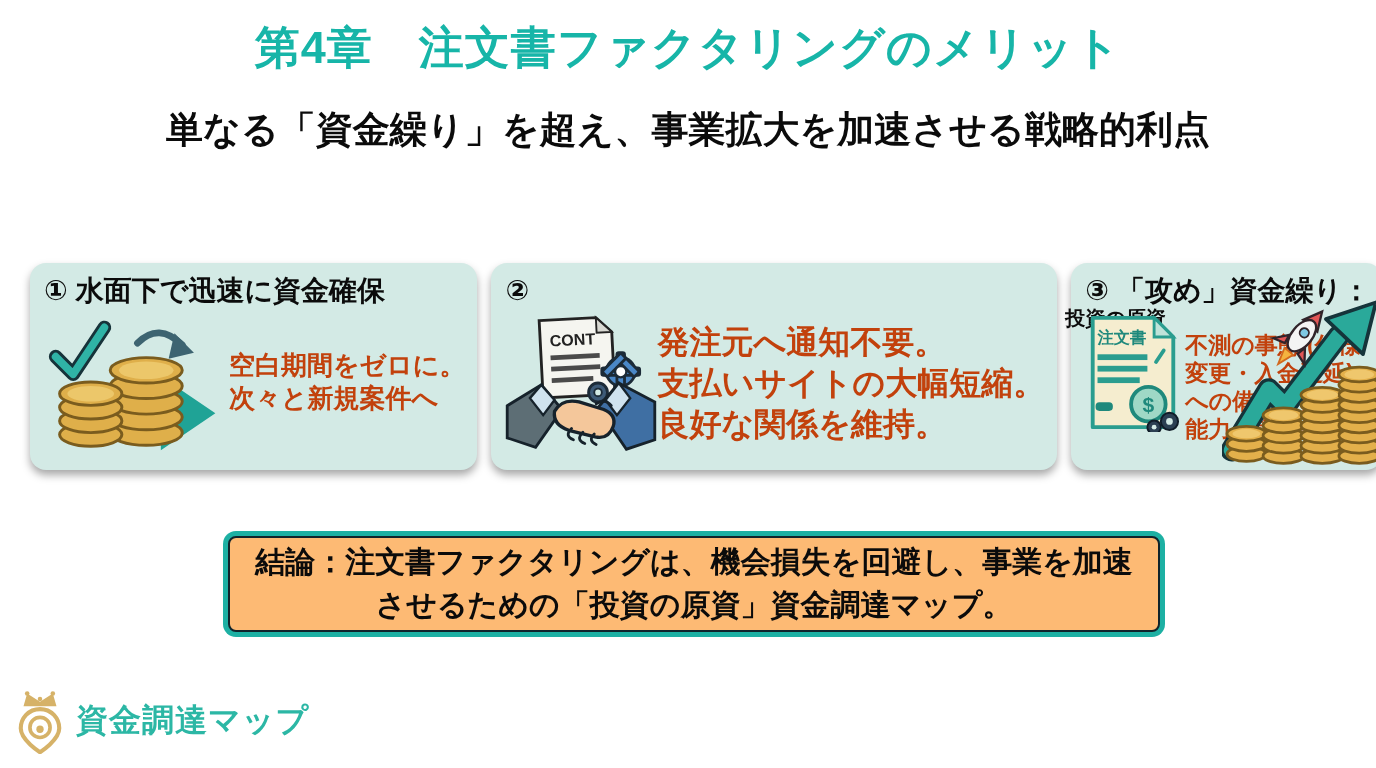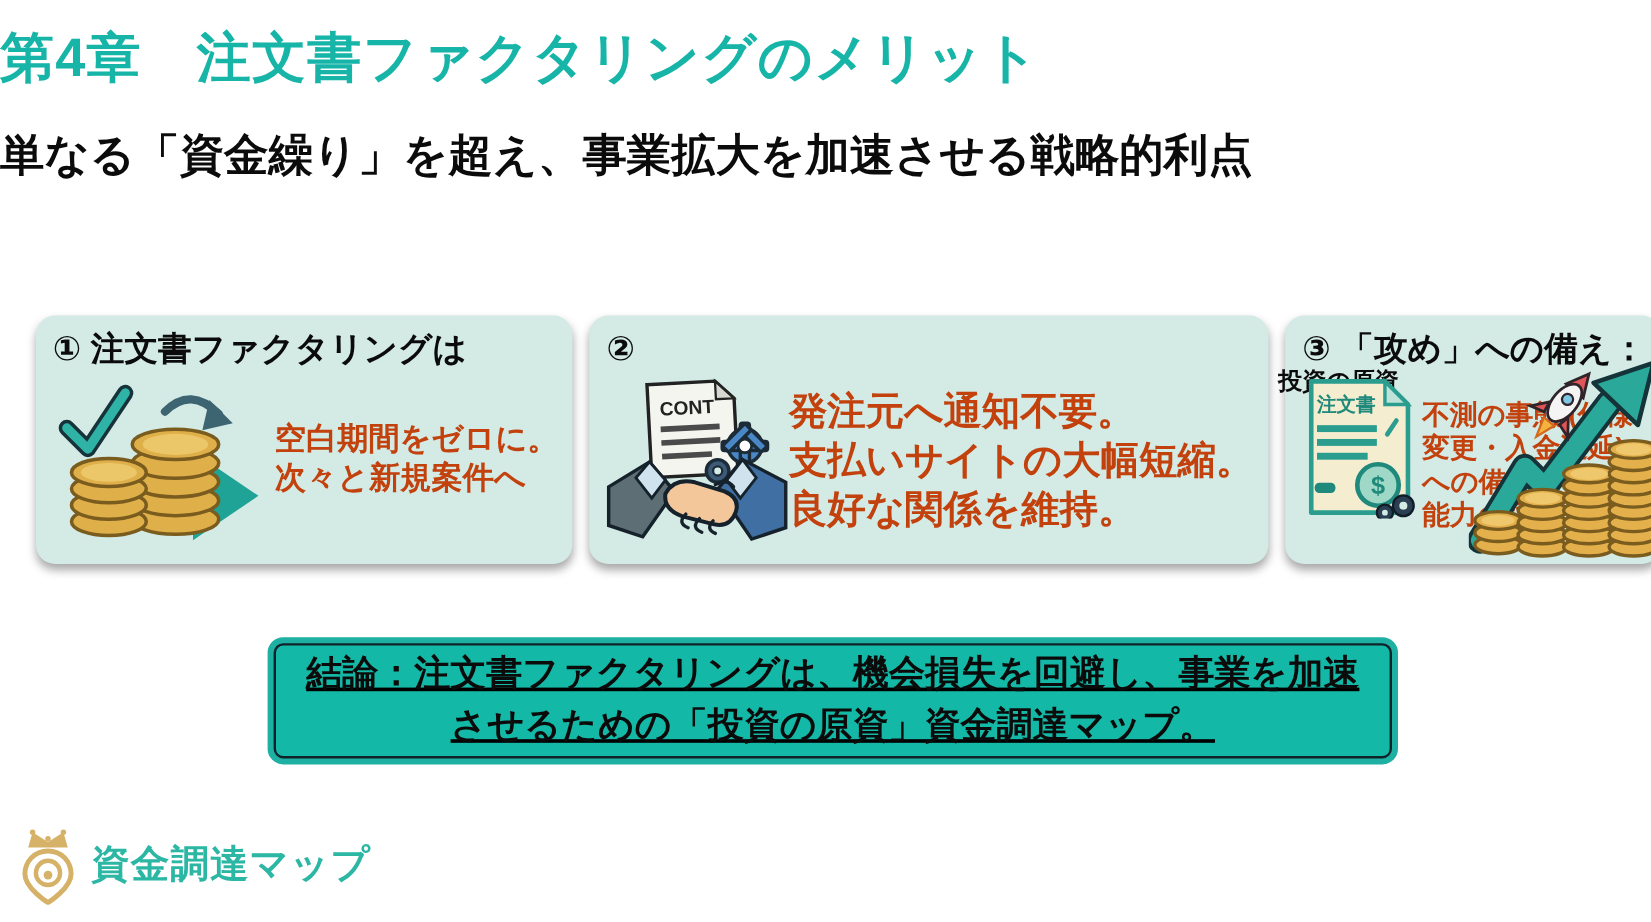--- a/index.html
+++ b/index.html
@@ -1,41 +1,41 @@
 <!DOCTYPE html>
 <html><head>
 <meta charset="utf-8">
 <style>
   * { margin:0; padding:0; box-sizing:border-box; }
   html,body { width:1376px; height:768px; background:#ffffff; overflow:hidden;
               font-family:"Liberation Sans","DejaVu Sans",sans-serif; }
   .page { position:relative; width:1376px; height:768px; background:#ffffff; }
 
-  .main-title { position:absolute; top:18px; left:0; width:100%; text-align:left;
+  .main-title { position:absolute; top:18px; left:0; width:100%; text-align:center;
                 font-size:45px; font-weight:900; color:#17b5a8; letter-spacing:1px; }
-  .sub-title  { position:absolute; top:105px; left:0; width:100%; text-align:left;
+  .sub-title  { position:absolute; top:105px; left:0; width:100%; text-align:center;
                 font-size:37px; font-weight:900; color:#0b0b0b; }
 
   .cards { position:absolute; top:263px; left:30px; width:1316px;
            display:flex; gap:14px; }
   .card { flex:1 1 0; height:207px; background:#d3eae5; border-radius:16px;
           box-shadow:0 5px 8px rgba(0,0,0,0.35); position:relative; padding:12px 12px 10px 14px; }
   .card-title { font-size:28px; font-weight:900; color:#0b0b0b; line-height:1.15;
                 display:flex; align-items:baseline; gap:8px; white-space:nowrap; }
   .card-title .num { font-weight:700; }
   .card-title-line2 { font-size:20px; font-weight:900; color:#0b0b0b; text-align:left;
                       margin-left:-20px; line-height:1.1; }
   .card-content { display:flex; align-items:center; margin-top:6px; }
   .card-text { font-size:26px; font-weight:900; color:#c2410c; line-height:1.28; white-space:nowrap; }
   .card3-text { font-size:23px; margin-left:4px; line-height:1.22; }
 
   .conclusion { position:absolute; left:228px; top:536px; width:932px; height:96px;
-                background:#14b8a6; border:2.5px solid #10232b; border-radius:8px;
+                background:#fdba74; border:2.5px solid #10232b; border-radius:8px;
                 box-shadow:0 0 0 5px #1db0a3; display:flex; flex-direction:column;
-                align-items:center; justify-content:center;text-decoration:underline; }
+                align-items:center; justify-content:center; }
   .conclusion-line { font-size:30px; font-weight:900; color:#0b0b0b; line-height:1.42;
                      white-space:nowrap; }
 
   .logo { position:absolute; left:12px; top:688px; display:flex; align-items:center; gap:8px; }
   .logo-text { font-size:32px; font-weight:700; color:#2cb7a5; letter-spacing:1px; }
 
   svg { display:block; }
   .icon-left { flex:0 0 auto; }
 </style>
 </head>
@@ -44,21 +44,21 @@
 <div class="page">
 
   <div class="main-title">第4章　注文書ファクタリングのメリット</div>
   <div class="sub-title">単なる「資金繰り」を超え、事業拡大を加速させる戦略的利点</div>
 
   <div class="cards">
 
     <div class="card">
       <div class="card-title">
         <span class="num">①</span>
-        <span>注文書ファクタリングは</span>
+        <span>水面下で迅速に資金確保</span>
       </div>
       <div class="card-content">
         <svg class="icon-left" width="185" height="138" viewBox="0 0 190 140">
           <path d="M96 30 Q118 8 142 32" fill="none" stroke="#3d6471" stroke-width="7" stroke-linecap="round"></path>
           <polygon points="134,20 154,40 128,46" fill="#3d6471"></polygon>
           <polygon points="58,88 120,88 120,64 176,102 120,140 120,116 58,116" fill="#1fa396"></polygon>
           <g stroke="#7a5c1e" stroke-width="3" fill="#dfaf4a">
             <ellipse cx="105" cy="122" rx="37" ry="13"></ellipse>
               <ellipse cx="105" cy="106" rx="37" ry="13"></ellipse>
             <ellipse cx="105" cy="90" rx="37" ry="13"></ellipse>
@@ -119,21 +119,21 @@
           <div>発注元へ通知不要。</div>
           <div>支払いサイトの大幅短縮。</div>
           <div>良好な関係を維持。</div>
         </div>
       </div>
     </div>
 
     <div class="card">
       <div class="card-title">
         <span class="num">③</span>
-        <span>「攻め」への備え：</span>
+        <span>「攻め」資金繰り：</span>
       </div>
       <div class="card-title-line2">投資の原資</div>
       <div class="card-content" style="margin-top:2px">
         <svg class="icon-left" width="96" height="118" viewBox="0 0 100 123" style="margin-top:-28px">
           <path d="M8 4 h64 l20 20 v94 h-84 z" fill="#f5edcf" stroke="#2a9d8f" stroke-width="4" stroke-linejoin="round"></path>
           <path d="M72 4 l20 20 h-20 z" fill="#bfe3d9" stroke="#2a9d8f" stroke-width="3"></path>
           <text x="13" y="30" font-size="17" font-weight="bold" fill="#1f897c">注文書</text>
           <rect x="13" y="42" width="52" height="6" fill="#2a9d8f"></rect>
           <rect x="13" y="54" width="52" height="6" fill="#2a9d8f"></rect>
           <rect x="13" y="66" width="44" height="6" fill="#2a9d8f"></rect>

